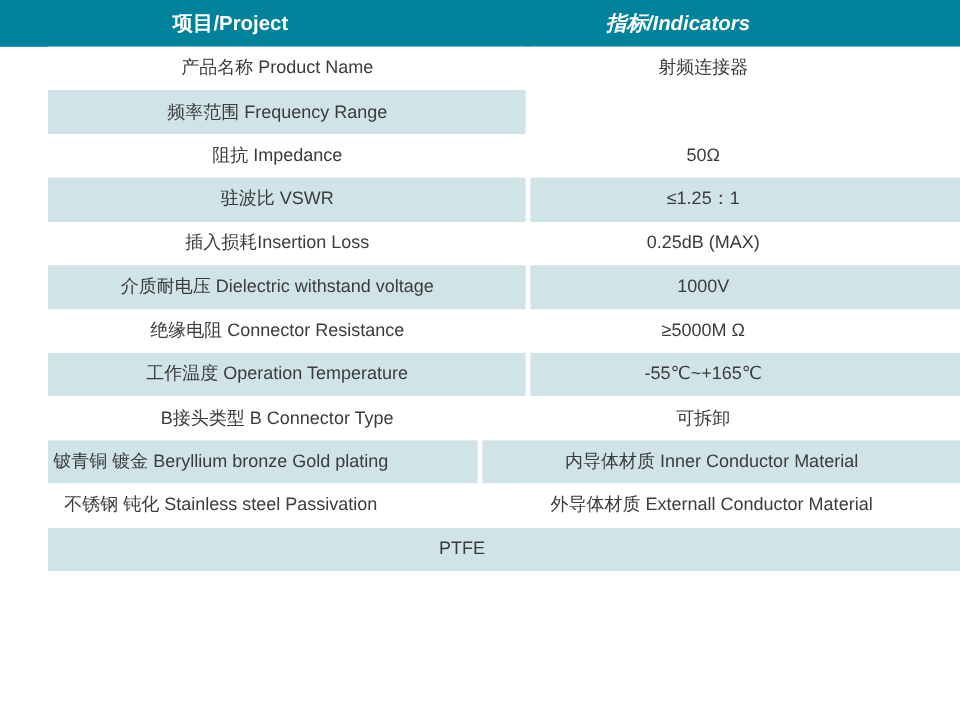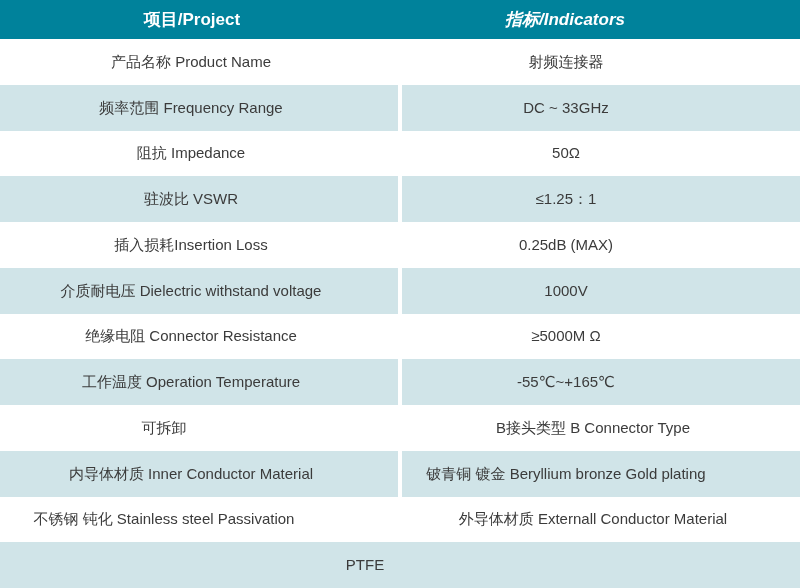--- a/index.html
+++ b/index.html
@@ -3,21 +3,21 @@
 <meta charset="utf-8">
 <style>
   html, body {
     margin: 0;
     padding: 0;
     background: #ffffff;
     font-family: "Liberation Sans", "DejaVu Sans", sans-serif;
   }
   .spec-table {
     width: 800px;
-    height: 588px;
+    height: 476px;
     display: flex;
     flex-direction: column;
     background: #ffffff;
     overflow: hidden;
   }
   .header-row {
     height: 39px;
     flex: 0 0 39px;
     display: flex;
     background: #00829b;
@@ -37,20 +37,21 @@
   }
   .header-cell.col-indicator {
     width: 400px;
     padding-right: 70px;
     font-style: italic;
   }
   .rows {
     flex: 1;
     display: flex;
     flex-direction: column;
+    padding-left: 40px;
   }
   .row {
     flex: 1;
     display: flex;
     column-gap: 4px;
     background: #ffffff;
   }
   .cell {
     display: flex;
     align-items: center;
@@ -82,21 +83,20 @@
     <div class="header-cell col-project">项目/Project</div>
     <div class="header-cell col-indicator">指标/Indicators</div>
   </div>
   <div class="rows">
     <div class="row">
       <div class="cell project">产品名称 Product Name</div>
       <div class="cell indicator">射频连接器</div>
     </div>
     <div class="row">
       <div class="cell project">频率范围 Frequency Range</div>
-      <div class="cell indicator">DC ~ 33GHz</div>
     </div>
     <div class="row">
       <div class="cell project">阻抗 Impedance</div>
       <div class="cell indicator">50Ω</div>
     </div>
     <div class="row">
       <div class="cell project">驻波比 VSWR</div>
       <div class="cell indicator">≤1.25：1</div>
     </div>
     <div class="row">
@@ -109,26 +109,26 @@
     </div>
     <div class="row">
       <div class="cell project">绝缘电阻 Connector Resistance</div>
       <div class="cell indicator">≥5000M Ω</div>
     </div>
     <div class="row">
       <div class="cell project">工作温度 Operation Temperature</div>
       <div class="cell indicator">-55℃~+165℃</div>
     </div>
     <div class="row">
+      <div class="cell project">B接头类型 B Connector Type</div>
       <div class="cell indicator">可拆卸</div>
-      <div class="cell project">B接头类型 B Connector Type</div>
     </div>
     <div class="row">
+      <div class="cell indicator">铍青铜 镀金 Beryllium bronze Gold plating</div>
       <div class="cell project">内导体材质 Inner Conductor Material</div>
-      <div class="cell indicator">铍青铜 镀金 Beryllium bronze Gold plating</div>
     </div>
     <div class="row">
       <div class="cell indicator">不锈钢 钝化 Stainless steel Passivation</div>
       <div class="cell project">外导体材质 Externall Conductor Material</div>
     </div>
     <div class="row">
       <div class="cell indicator">PTFE</div>
     </div>
   </div>
 </div>

